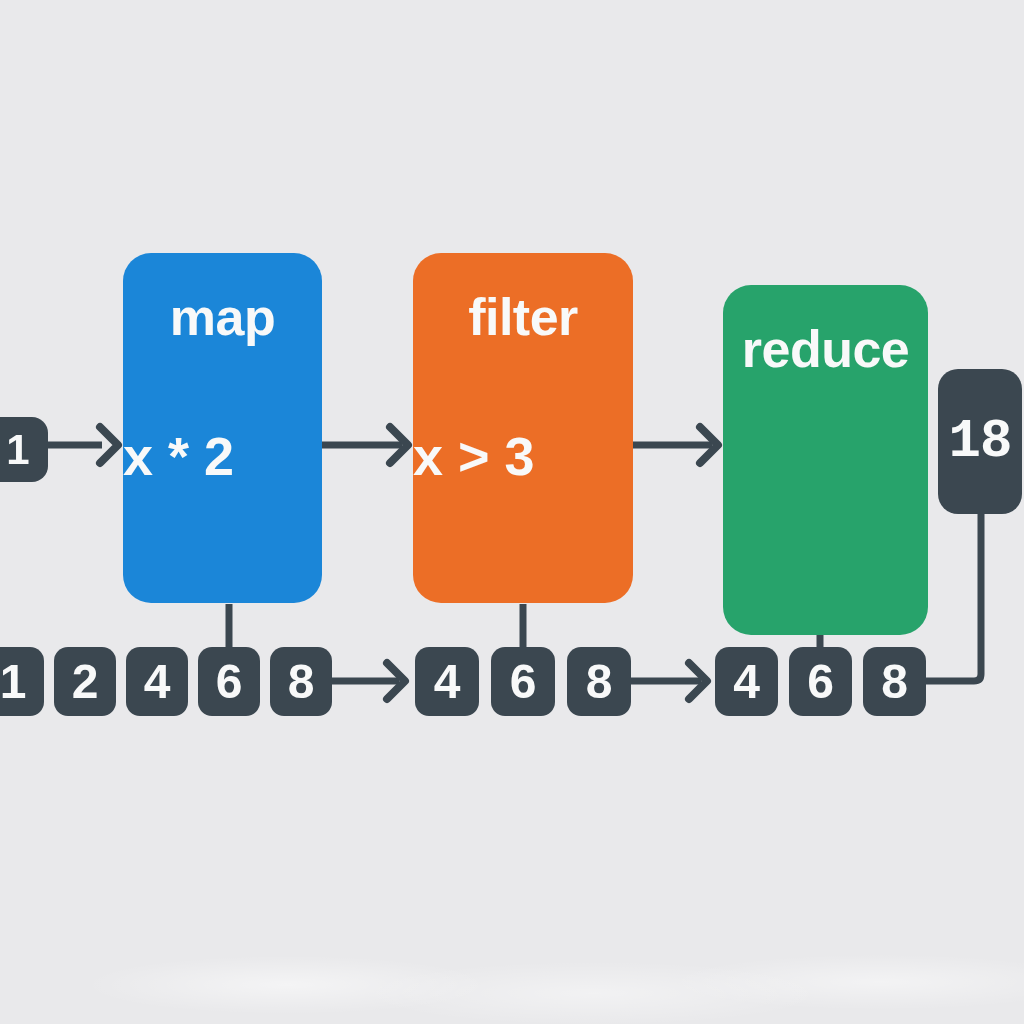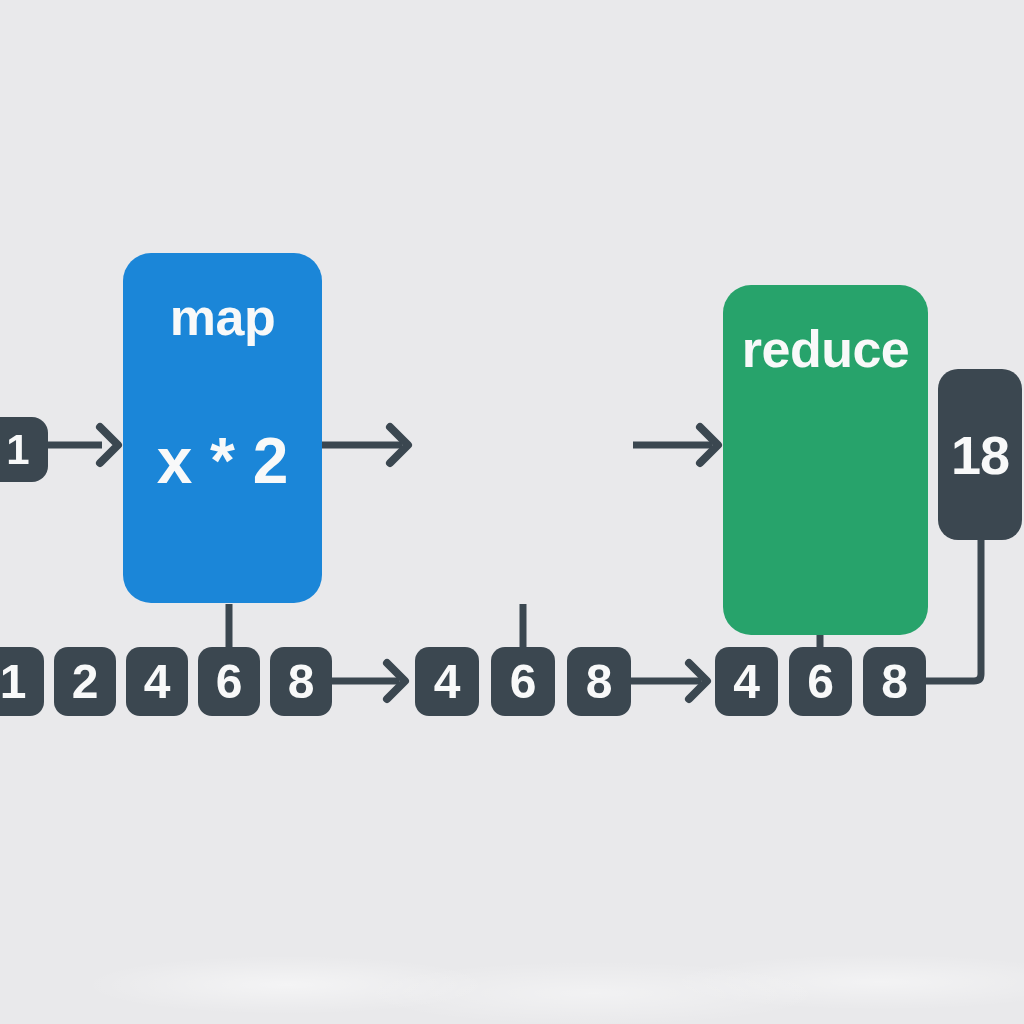--- a/index.html
+++ b/index.html
@@ -63,22 +63,21 @@
     position: absolute;
     top: 38px; left: 0; right: 0;
     text-align: center;
     font-size: 52px;
     line-height: 1;
     letter-spacing: -0.5px;
   }
   .stage-formula {
     position: absolute;
     top: 176px; left: 0; right: 0;
-    text-align: center;
-    font-size: 64px;
+    font-size: 54px;
     line-height: 1;
   }
 
   .value-box {
     position: absolute;
     background: var(--node-dark);
     color: var(--text-light);
     font-weight: 700;
     display: flex;
     align-items: center;
@@ -86,24 +85,25 @@
   }
   .input-box {
     left: -20px; top: 417px;
     width: 68px; height: 65px;
     border-radius: 16px;
     font-size: 42px;
     padding-left: 8px;
   }
   .output-box {
     left: 938px; top: 369px;
-    width: 84px; height: 171px;
+    width: 84px; height: 145px;
     border-radius: 20px;
     font-size: 54px;
     letter-spacing: -1px;
+    font-family: Liberation Mono, monospace;
   }
 
   .chip-row {
     position: absolute;
     top: 647px;
     display: flex;
     flex-direction: row;
   }
   .row-1 { left: -18px; column-gap: 10px; }
   .row-2 { left: 415px; column-gap: 12px; }
@@ -153,20 +153,24 @@
     <path class="conn-line" d="M523,604 V650"></path>
     <path class="conn-line" d="M820,604 V650"></path>
     <path class="conn-line" d="M926,681 H974 Q981,681 981,674 V513"></path>
   </svg>
 
   <div class="stage stage-map" style="background: rgb(27, 134, 216);">
     <div class="stage-label">map</div>
     <div class="stage-formula">x * 2</div>
   </div>
 
+  <div class="stage stage-filter" style="background: rgb(236, 110, 38);">
+    <div class="stage-label">filter</div>
+    <div class="stage-formula">x &gt; 3</div>
+  </div>
 
   <div class="stage stage-reduce" style="background: rgb(39, 163, 107);">
     <div class="stage-label">reduce</div>
   </div>
 
   <div class="value-box input-box">
     <span>1</span>
   </div>
 
   <div class="value-box output-box">

